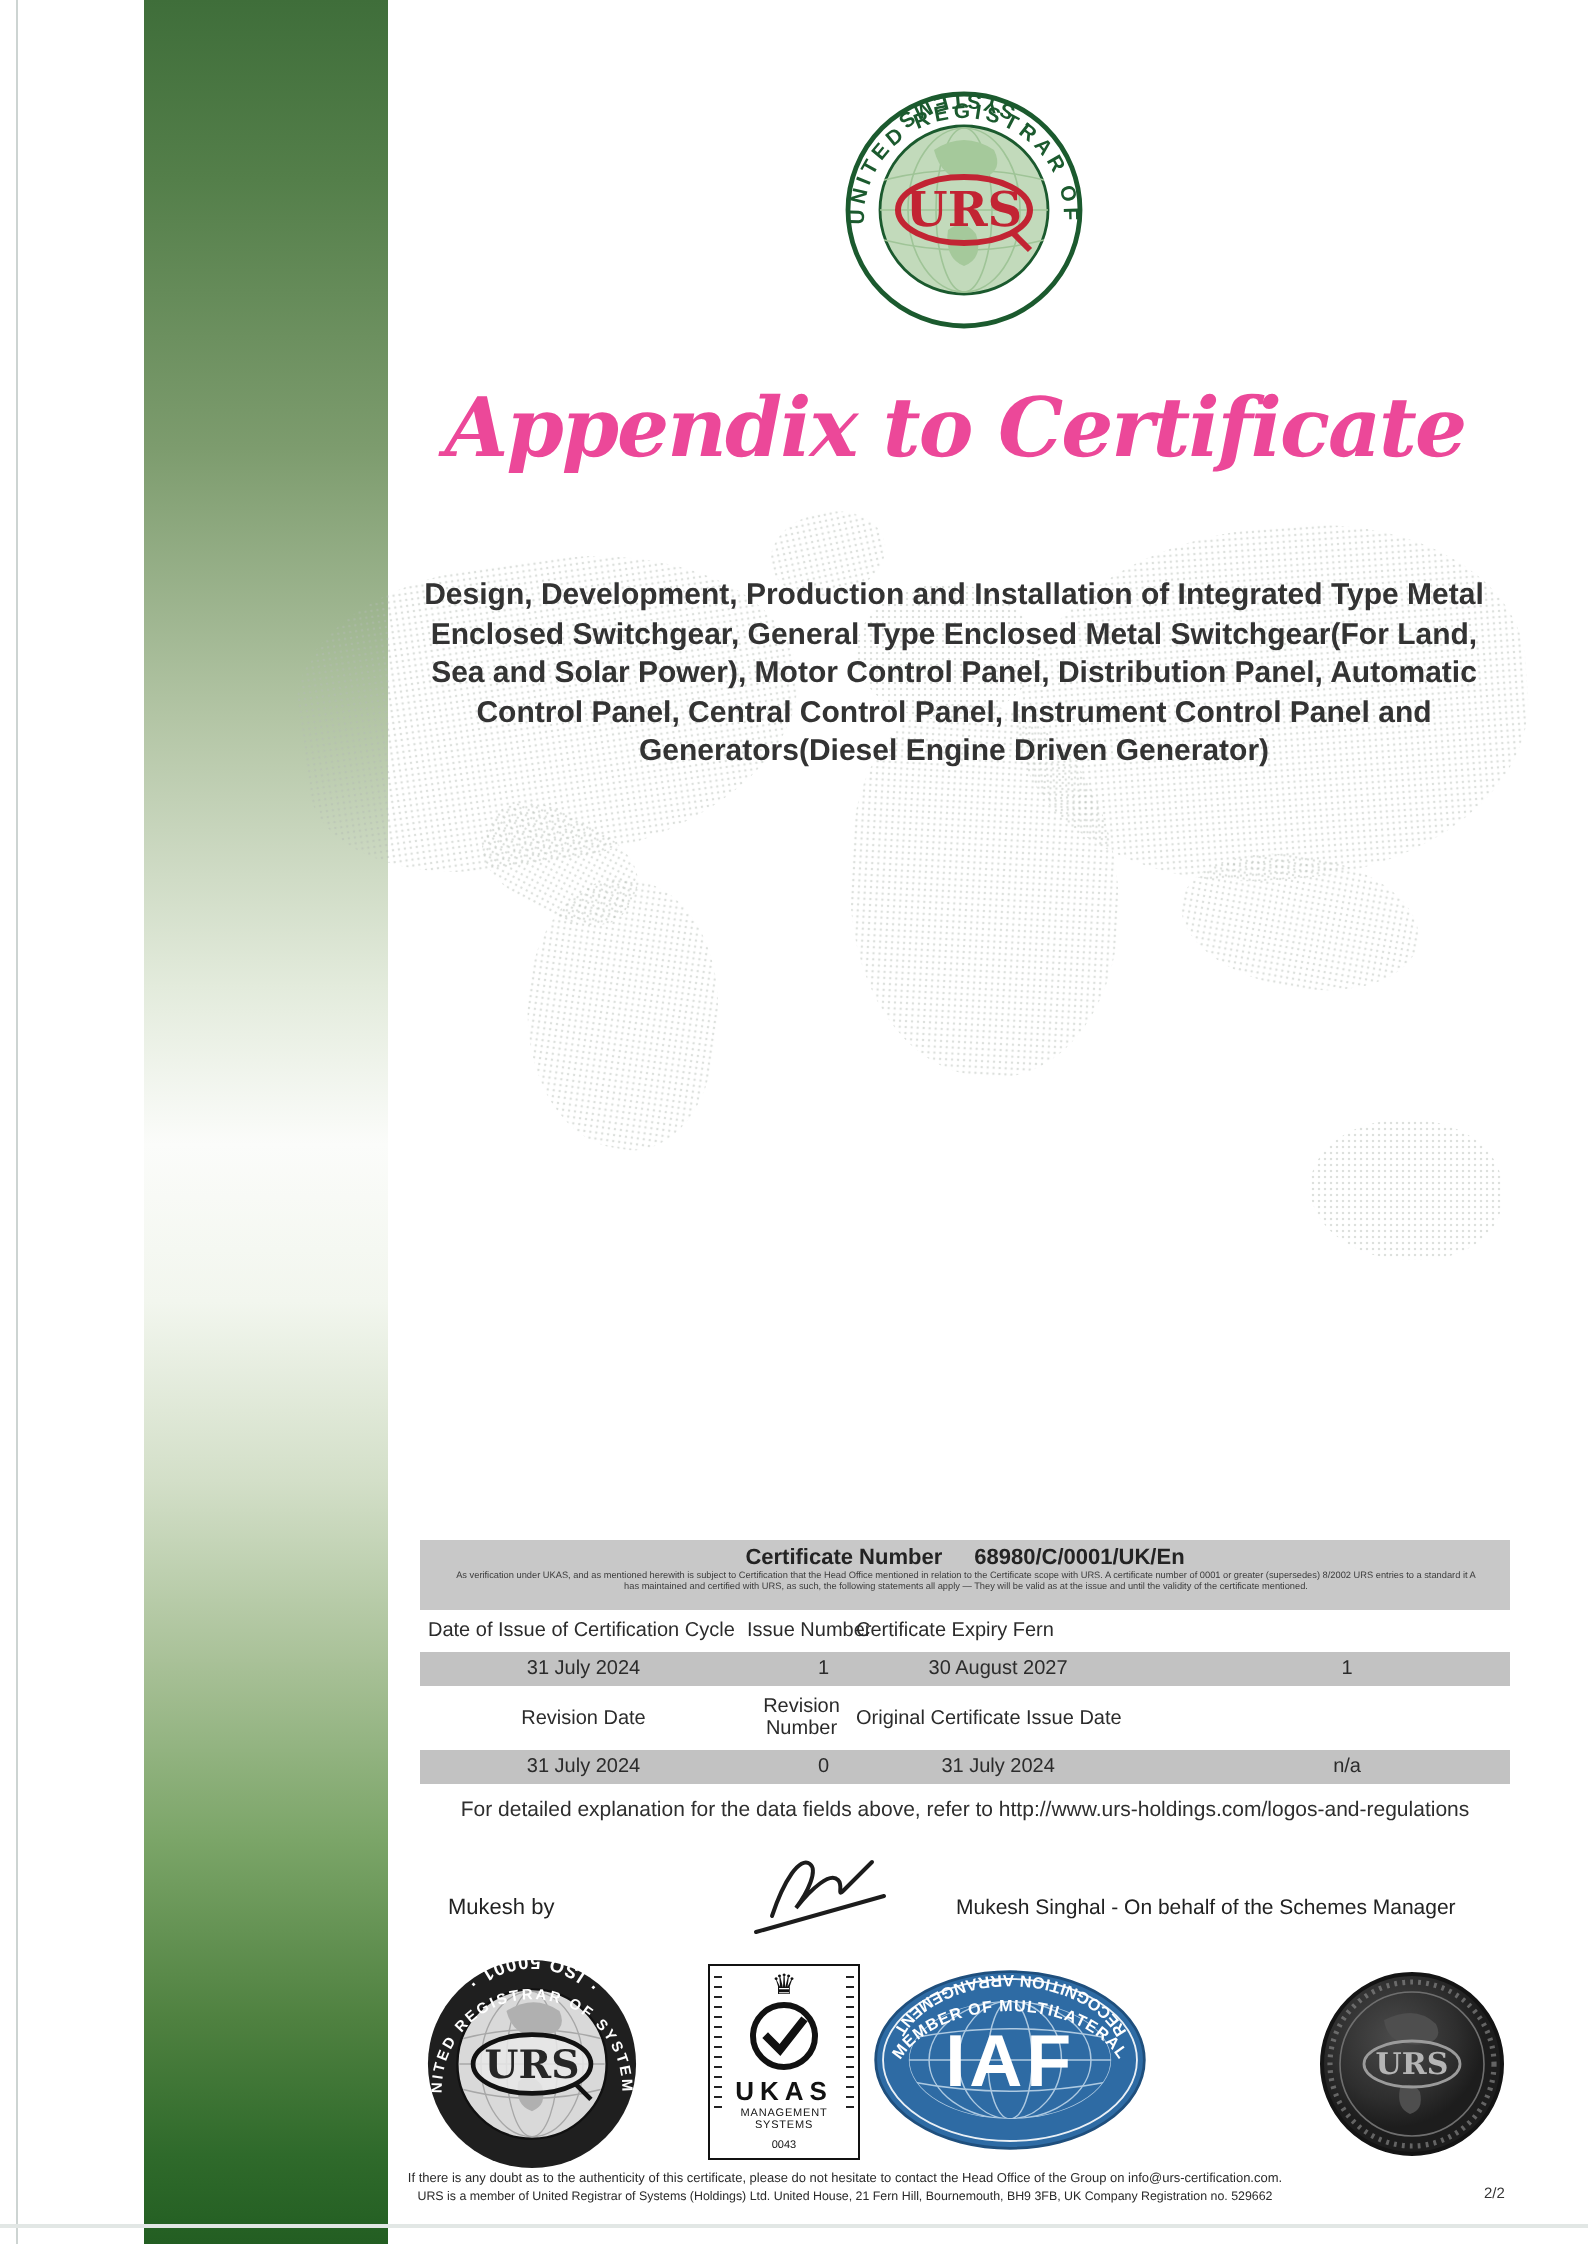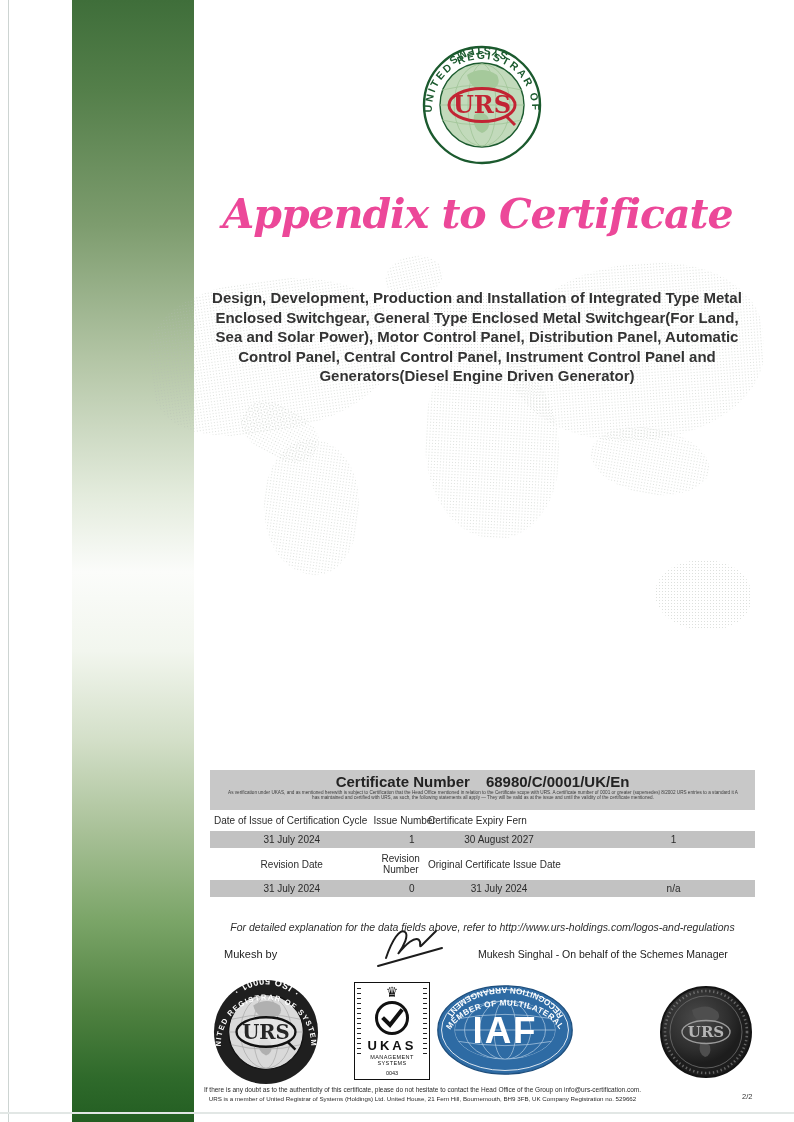--- a/index.html
+++ b/index.html
@@ -32,32 +32,32 @@
   
   .title{position:absolute;left:205px;top:190px;width:545px;text-align:center;
     font-family:"DejaVu Serif",serif;font-style:italic;font-weight:600;
     font-size:41px;color:#ec4899;letter-spacing:-1px;}
   
   .scope{position:absolute;left:212px;top:288px;width:530px;text-align:center;
     font-size:15px;line-height:19.5px;font-weight:700;color:#333333;}
   
   .cert{position:absolute;left:210px;top:770px;width:545px;font-family:"Liberation Sans",sans-serif;}
   .cert-header{background:#c8c8c8;text-align:center;padding:3px 0 2px 0;overflow:hidden;}
-  .cert-header-line{font-size:15px;font-weight:700;color:#232323;}
+  .cert-header-line{font-size:11px;font-weight:700;color:#232323;}
   .cert-header-line .val{margin-left:16px;}
   .fine-wrap{width:940px;margin-left:-197px;transform:scale(0.58);transform-origin:50% 0;
     text-align:center;color:#3c3c3c;}
   .fine-line{font-size:8px;line-height:9px;white-space:nowrap;}
   .grid-row{display:grid;grid-template-columns:30% 10% 18% 42%;align-items:center;margin-top:2px;}
   .grid-row > div{text-align:center;font-size:10px;color:#2b2b2b;white-space:nowrap;padding:3px 0;}
   .row-label{background:#ffffff;}
   .row-value{background:#c2c2c2;font-weight:400;gap:11px;}
   .row-label.first > div.c1{text-align:left;padding-left:4px;}
   .grid-row > div.wrap{white-space:normal;line-height:11px;}
-  .cert-note{margin-top:21px;text-align:center;font-size:10.5px;color:#2e2e2e;padding-top:3px;font-style:italic;}
+  .cert-note{margin-top:4px;text-align:center;font-size:10.5px;color:#2e2e2e;padding-top:3px;}
   
   .issued-label{position:absolute;left:224px;top:948px;font-size:11px;color:#222;}
   .signature{position:absolute;left:372px;top:922px;width:92px;height:52px;}
   .signatory{position:absolute;left:478px;top:948px;font-size:10.5px;color:#222;}
   
   .seal-iso{position:absolute;left:212px;top:978px;width:108px;height:108px;}
   .ukas{position:absolute;left:354px;top:982px;width:74px;height:96px;border:1.5px solid #111;
     background:#fff;display:flex;flex-direction:column;align-items:center;}
   .ukas-crown{font-size:14px;line-height:14px;margin-top:2px;color:#111;}
   .ukas-check{margin-top:0px;}

